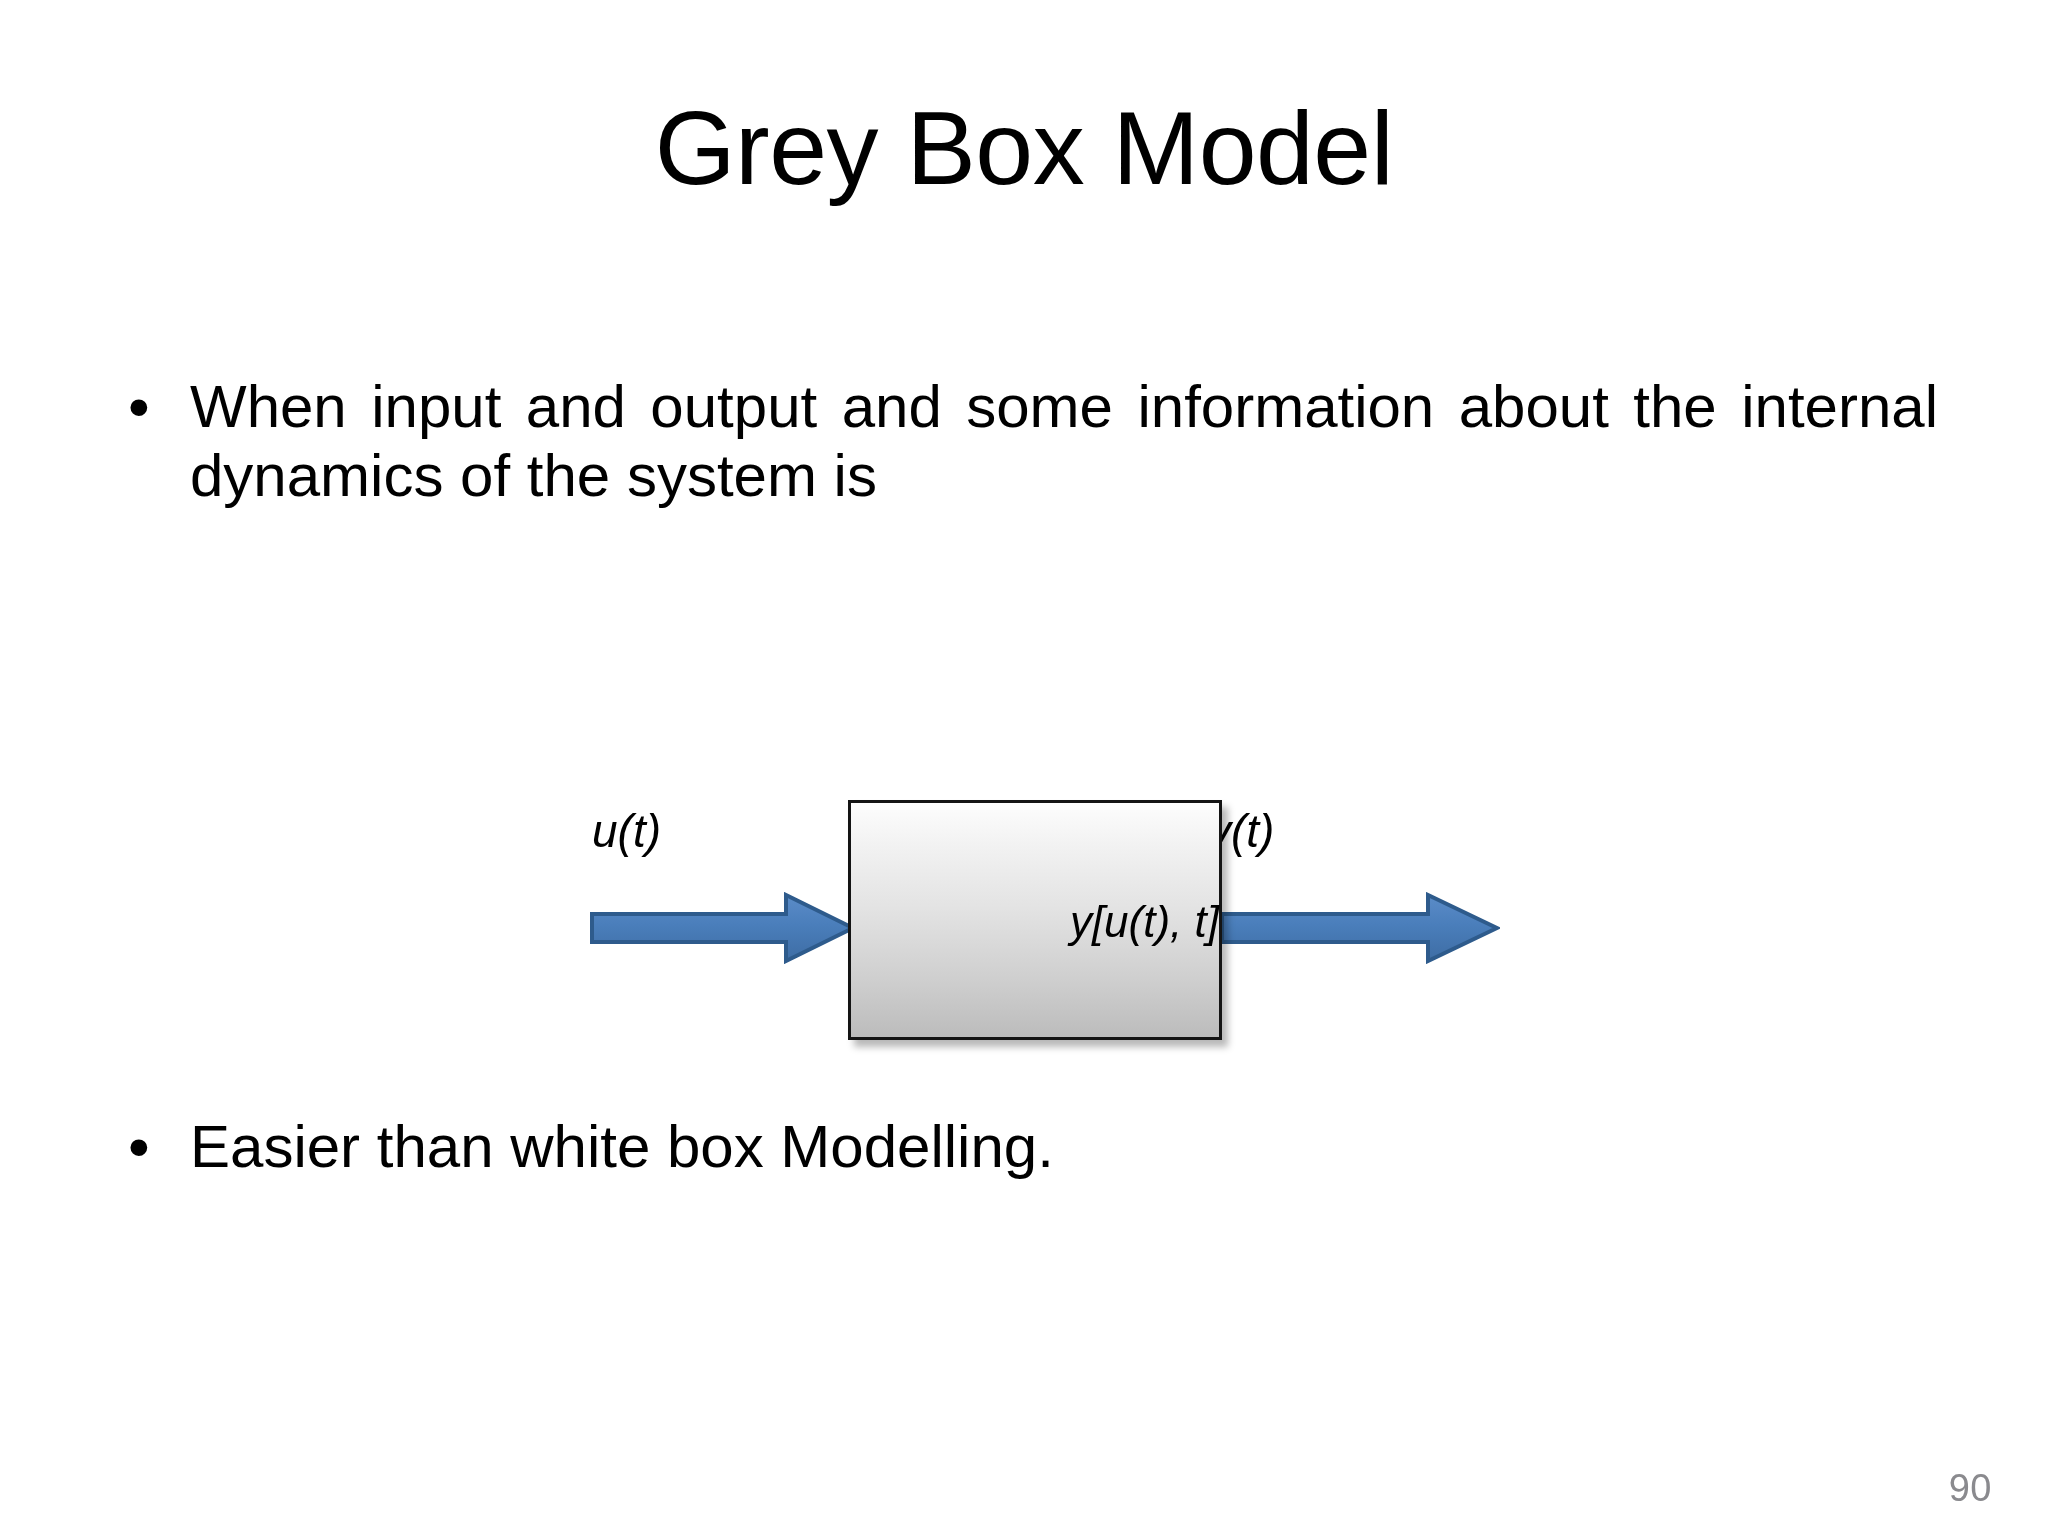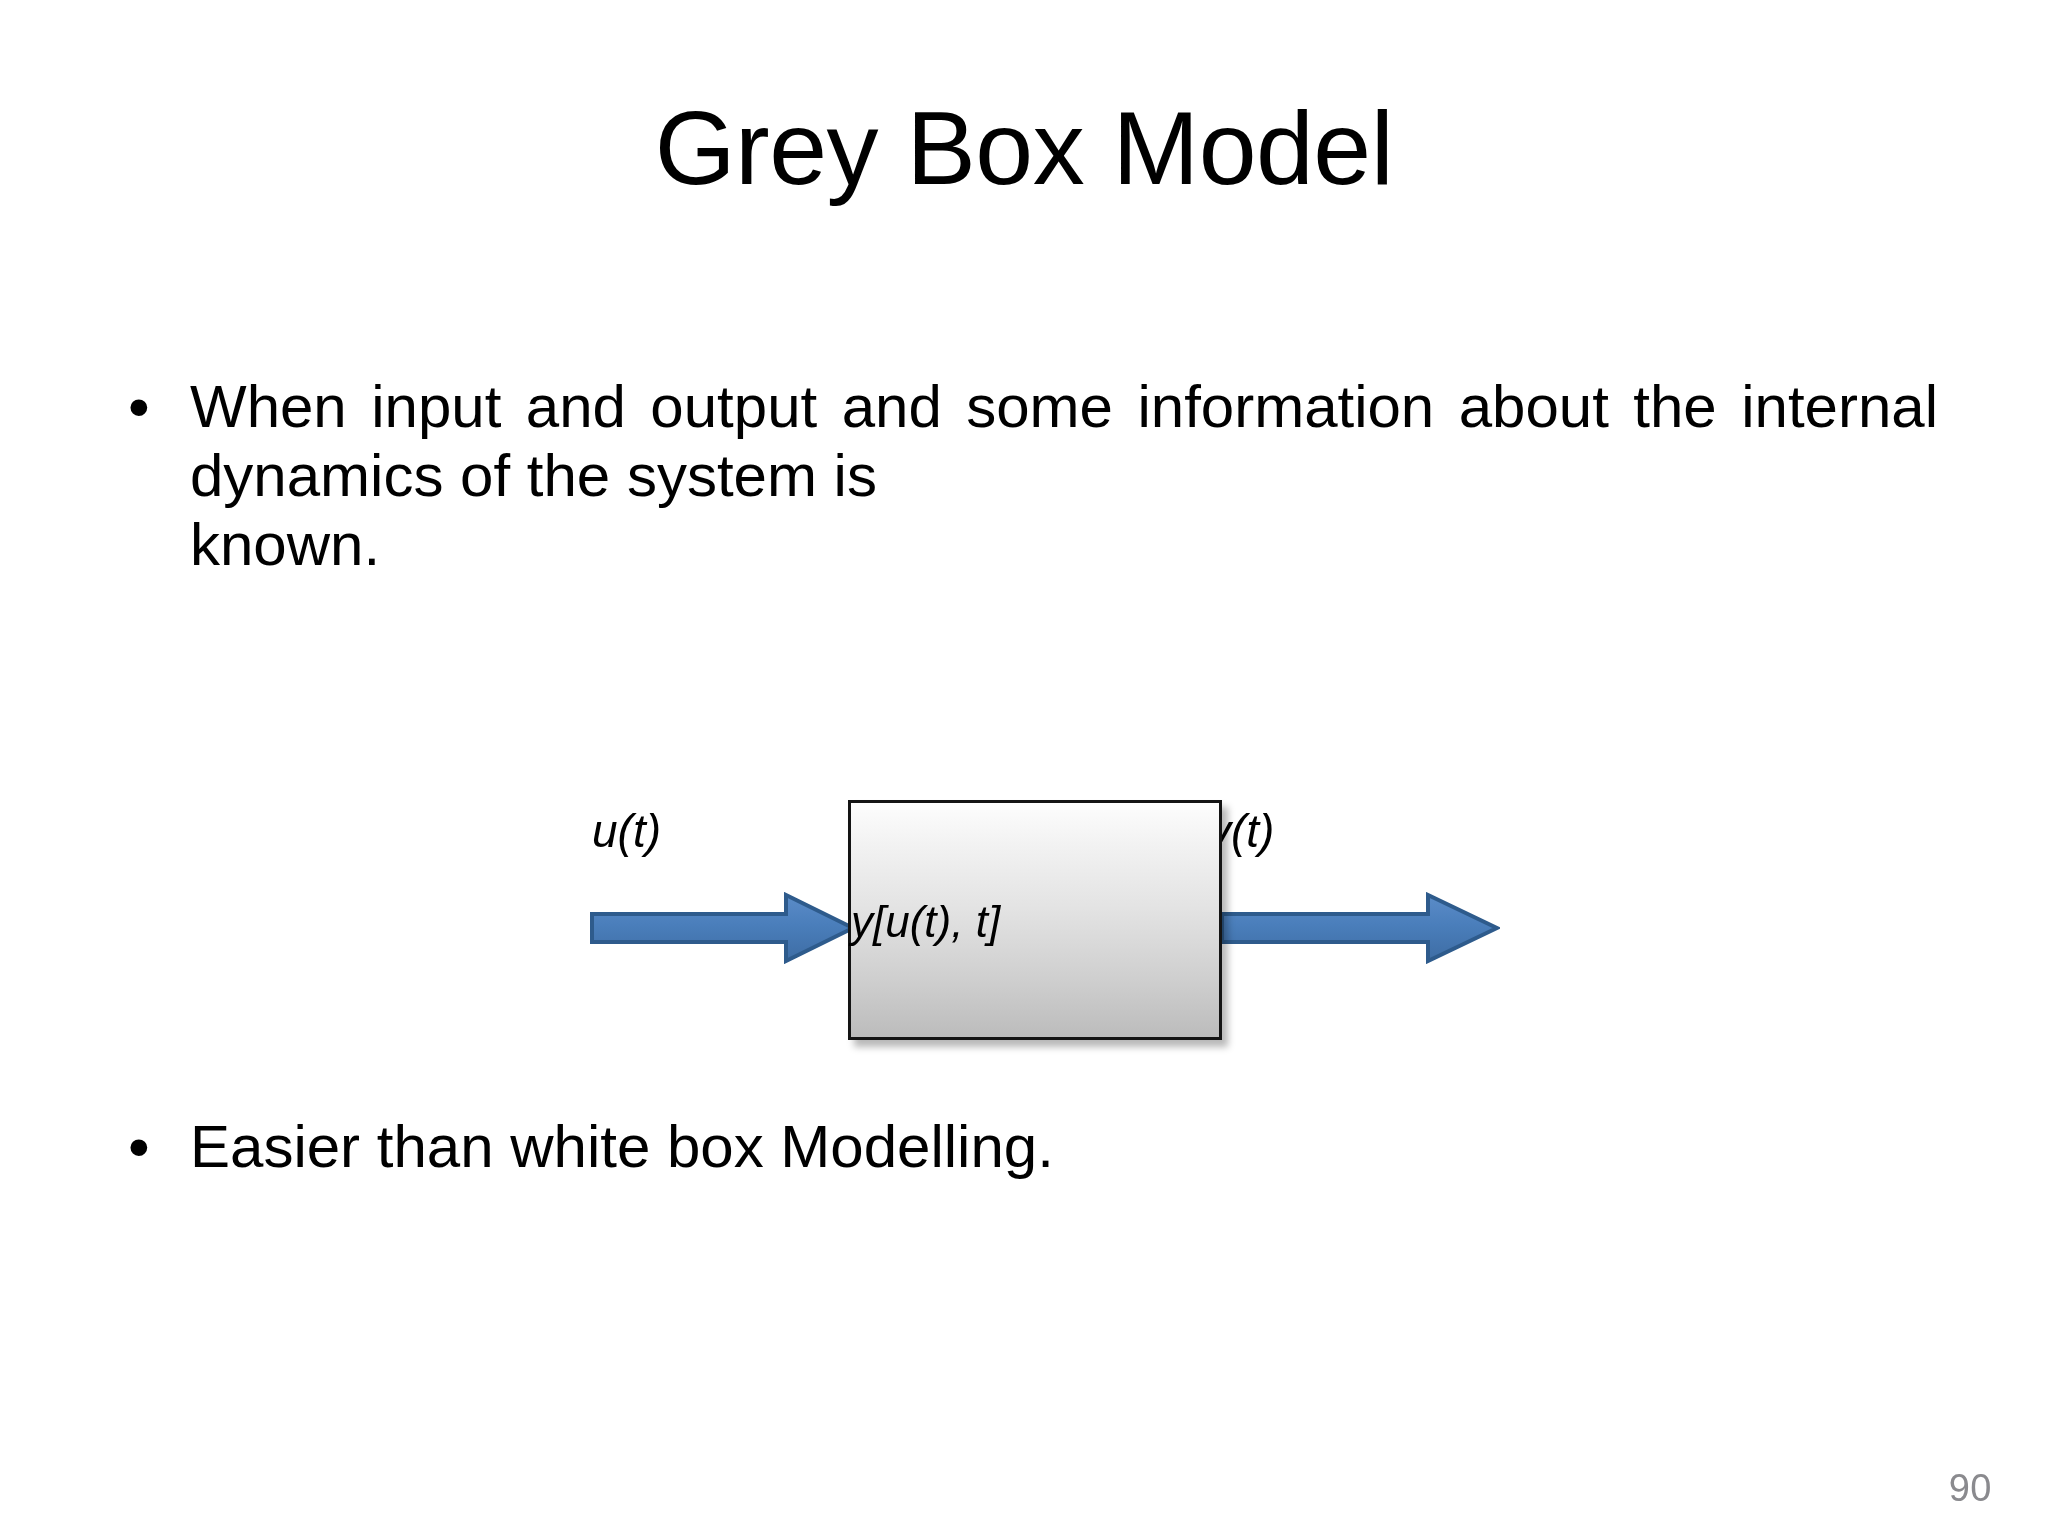--- a/index.html
+++ b/index.html
@@ -105,21 +105,21 @@
     border: 3px solid #141414;
     background: linear-gradient(to bottom,
                 #fdfdfd 0%,
                 #f2f2f2 18%,
                 #e3e3e3 45%,
                 #cfcfcf 75%,
                 #bcbcbc 100%);
     box-shadow: 6px 7px 7px rgba(0,0,0,0.28);
     display: flex;
     align-items: center;
-    justify-content: flex-start;
+    justify-content: flex-end;
   }
   #process-box-label {
     font-size: 44px;
     font-style: italic;
     font-weight: 400;
     color: #000000;
     white-space: nowrap;
     transform: translateY(2px);
   }
 
@@ -158,21 +158,21 @@
 </style>
 </head>
 <body>
 
 <div id="slide">
 
   <div id="slide-title">Grey Box Model</div>
 
   <div id="bullet-1" class="bullet-row">
     <span class="bullet-marker">•</span>
-    <span class="bullet-text"><span>When input and output and some information about the internal dynamics of the system is </span><span class="last-line">known.</span></span>
+    <span class="bullet-text"><span>When input and output and some information about the internal dynamics of the system is </span></span>
   </div>
 
   <div id="diagram">
 
     <span class="signal-label" id="label-ut">u(t)</span>
 
     <span class="signal-label" id="label-yt">y(t)</span>
 
     <div class="block-arrow" id="input-arrow">
       <svg viewBox="0 0 266 72" preserveAspectRatio="none" aria-hidden="true">

